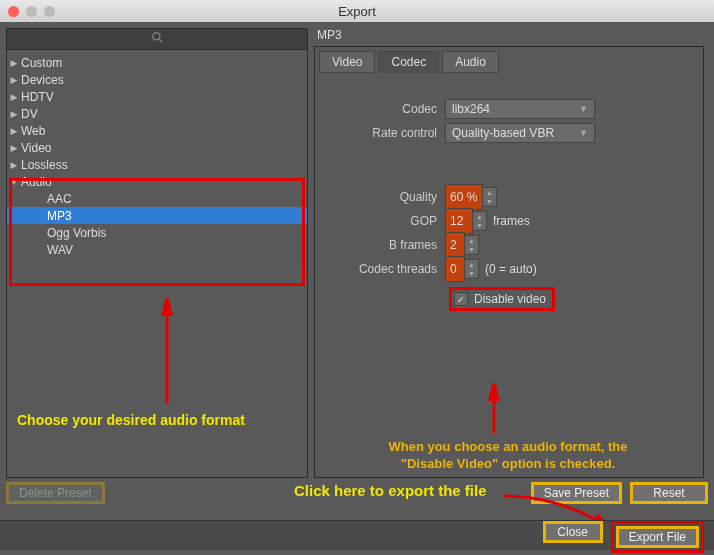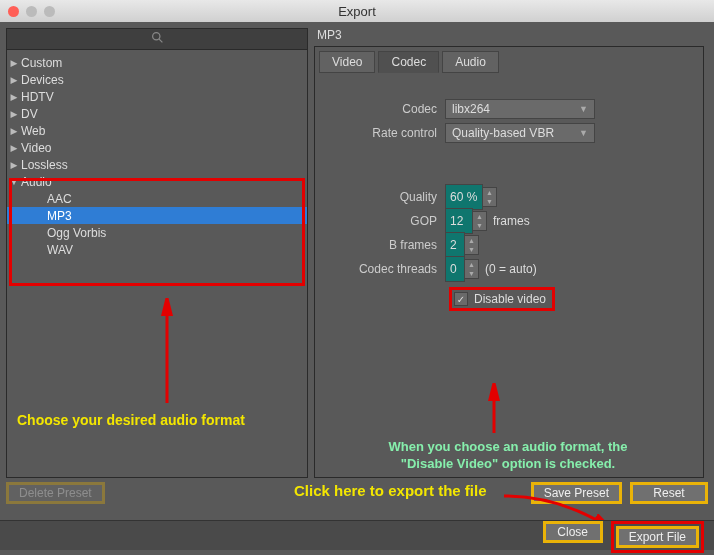--- a/index.html
+++ b/index.html
@@ -26,28 +26,28 @@
 .fmt-label { height: 18px; padding-left: 3px; }
 .panel { border: 1px solid #2a2a2a; height: 432px; padding: 4px; position: relative; }
 .tabs { display: flex; gap: 3px; }
 .tab { border: 1px solid #444; background: #626262; padding: 3px 12px; font-size: 12px; color: #ddd; }
 .tab.active { background: #505050; border-bottom-color: #505050; }
 .form { margin-top: 24px; }
 .row { display: flex; align-items: center; height: 24px; }
 .lbl { width: 126px; text-align: right; padding-right: 8px; color: #ccc; }
 .sel { background: #6a6a6a; border: 1px solid #444; color: #ddd; height: 20px; width: 150px; display: flex; align-items: center; justify-content: space-between; padding: 0 6px; }
 .caret { font-size: 9px; color: #aaa; }
-.num { background: #0f766e; border: 1px solid #444; color: #ddd; height: 20px; width: 38px; padding: 12px 4px; display: inline-flex; align-items: center; }
+.num { background: #c2410c; border: 1px solid #444; color: #ddd; height: 20px; width: 38px; padding: 12px 4px; display: inline-flex; align-items: center; }
 .spin { width: 14px; height: 20px; background: #6a6a6a; border: 1px solid #444; border-left: none; display: inline-flex; flex-direction: column; }
 .spin span { flex: 1; font-size: 7px; color: #aaa; text-align: center; line-height: 9px; }
 .cb-row { display: flex; align-items: center; margin-left: 130px; margin-top: 6px; }
 .cb { width: 14px; height: 14px; background: #6a6a6a; border: 1px solid #444; display: inline-flex; align-items: center; justify-content: center; font-size: 10px; color: #ddd; margin-right: 6px; }
 .red-box-cb { border: 3px solid #e30000; padding: 2px 6px 2px 2px; display: inline-flex; align-items: center; }
 .arrow-up2 { position: absolute; left: 164px; top: 336px; pointer-events: none; }
-.anno2 { position: absolute; left: 28px; top: 392px; font-size: 13px; font-weight: bold; color: #86efac; text-align: center; width: 330px; line-height: 1.3; pointer-events: none; }
+.anno2 { position: absolute; left: 28px; top: 392px; font-size: 13px; font-weight: bold; color: #eab308; text-align: center; width: 330px; line-height: 1.3; pointer-events: none; }
 .footer1 { position: absolute; left: 6px; right: 6px; top: 478px; height: 30px; display: flex; align-items: center; }
 .footer2 { position: absolute; left: 0; right: 0; top: 520px; height: 30px; background: #4a4a4a; display: flex; align-items: flex-start; justify-content: flex-end; padding-right: 10px; gap: 8px; border-top: 1px solid #333; }
 .btn { background: #707070; border: 3px solid #eab308; color: #eee; font-size: 12px; height: 22px; padding: 0 10px; display: inline-flex; align-items: center; }
 .btn.disabled { opacity: 0.35; }
 .spacer { flex: 1; }
 .anno3 { position: absolute; left: 294px; top: 482px; font-size: 15px; font-weight: bold; color: #f3e600; pointer-events: none; }
 .red-box-export { border: 3px solid #e30000; padding: 2px; }
 .curve-arrow { position: absolute; left: 500px; top: 492px; pointer-events: none; }
 </style>
 </head>

